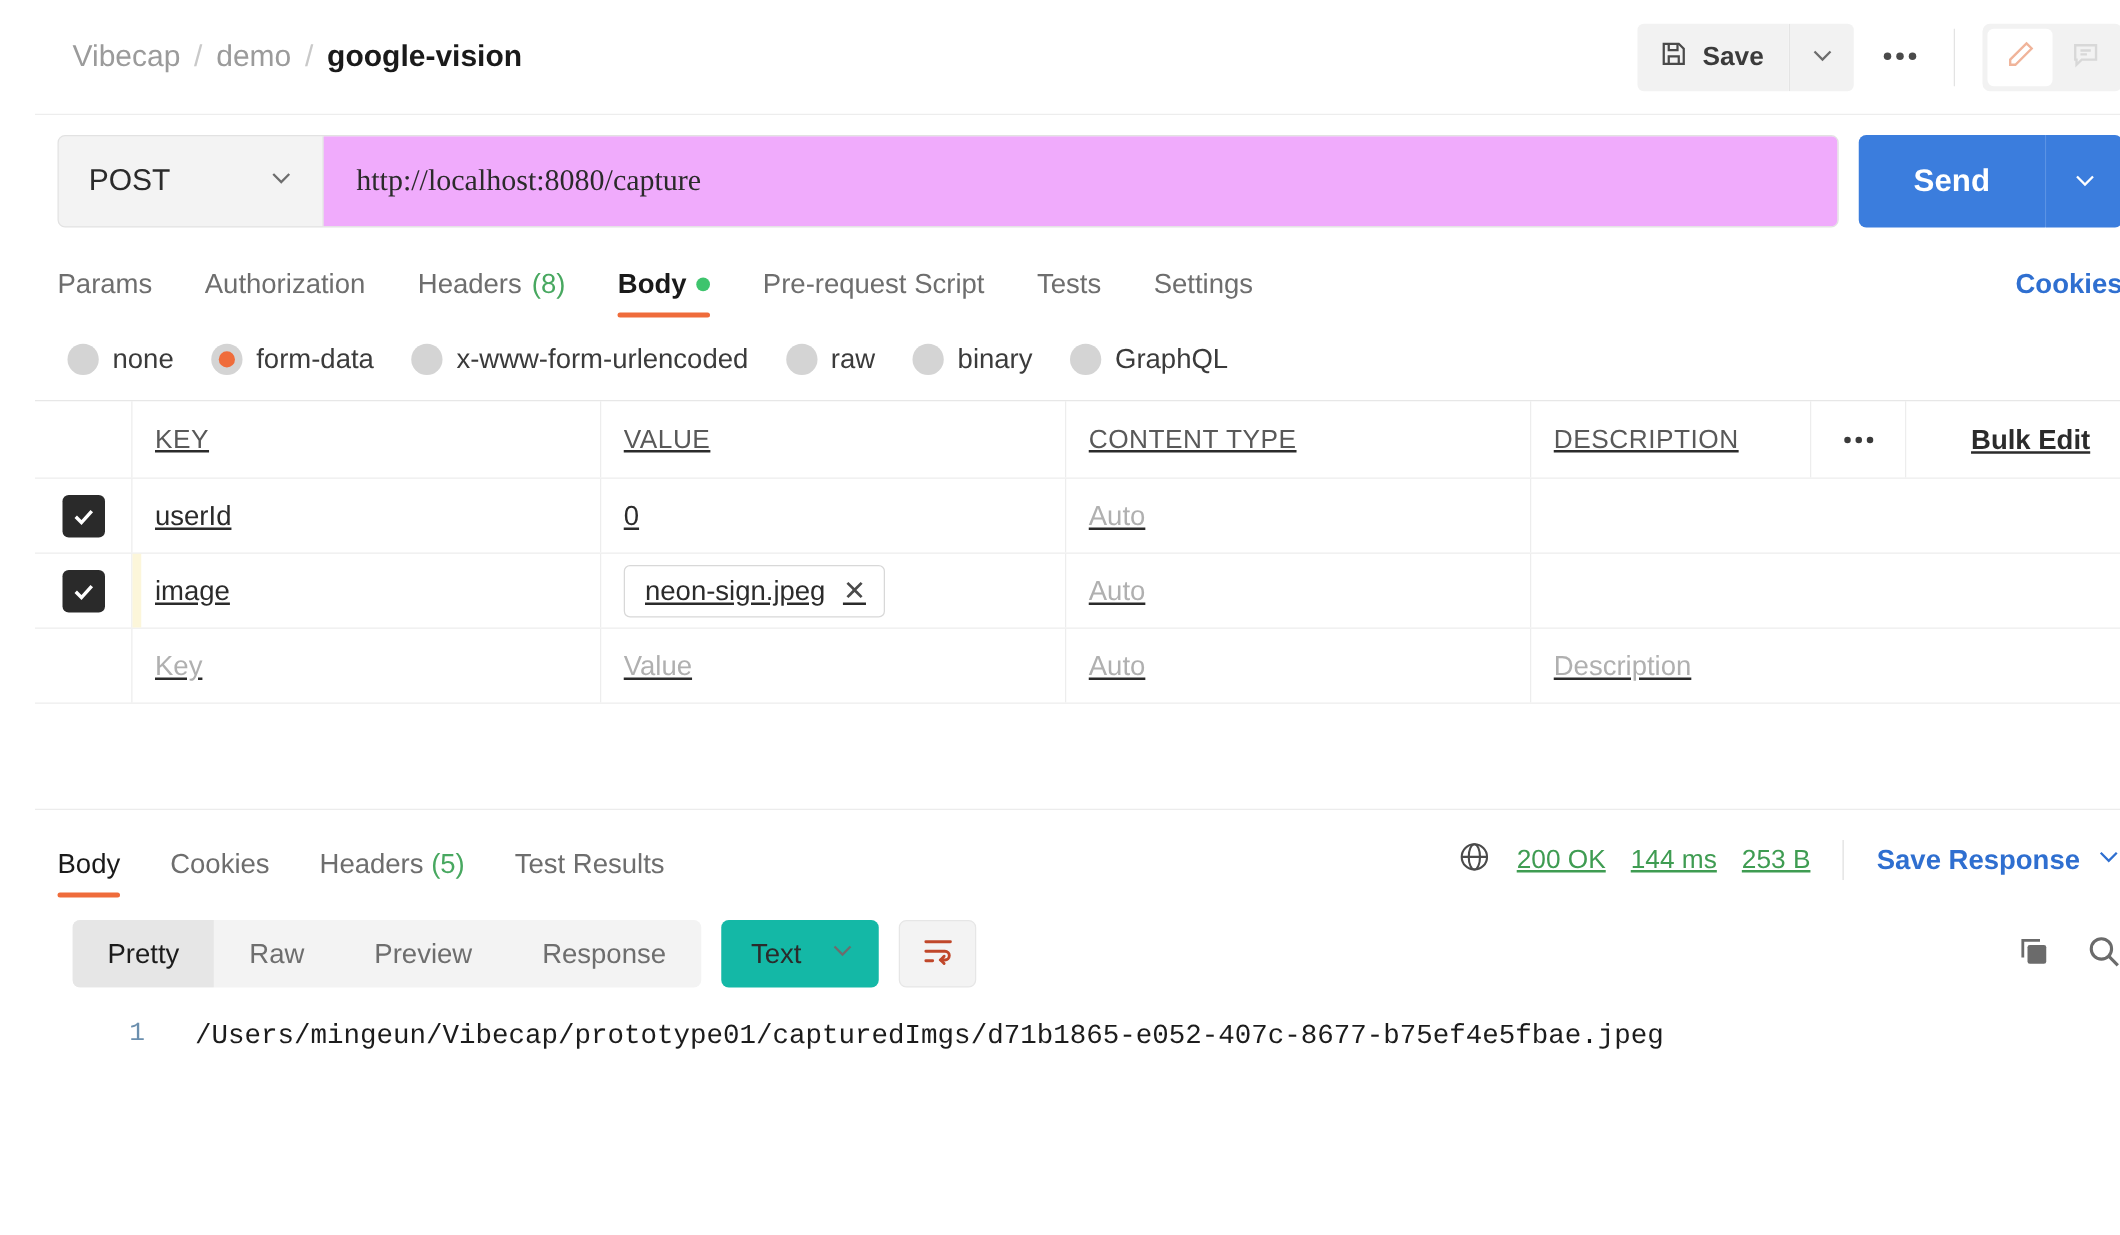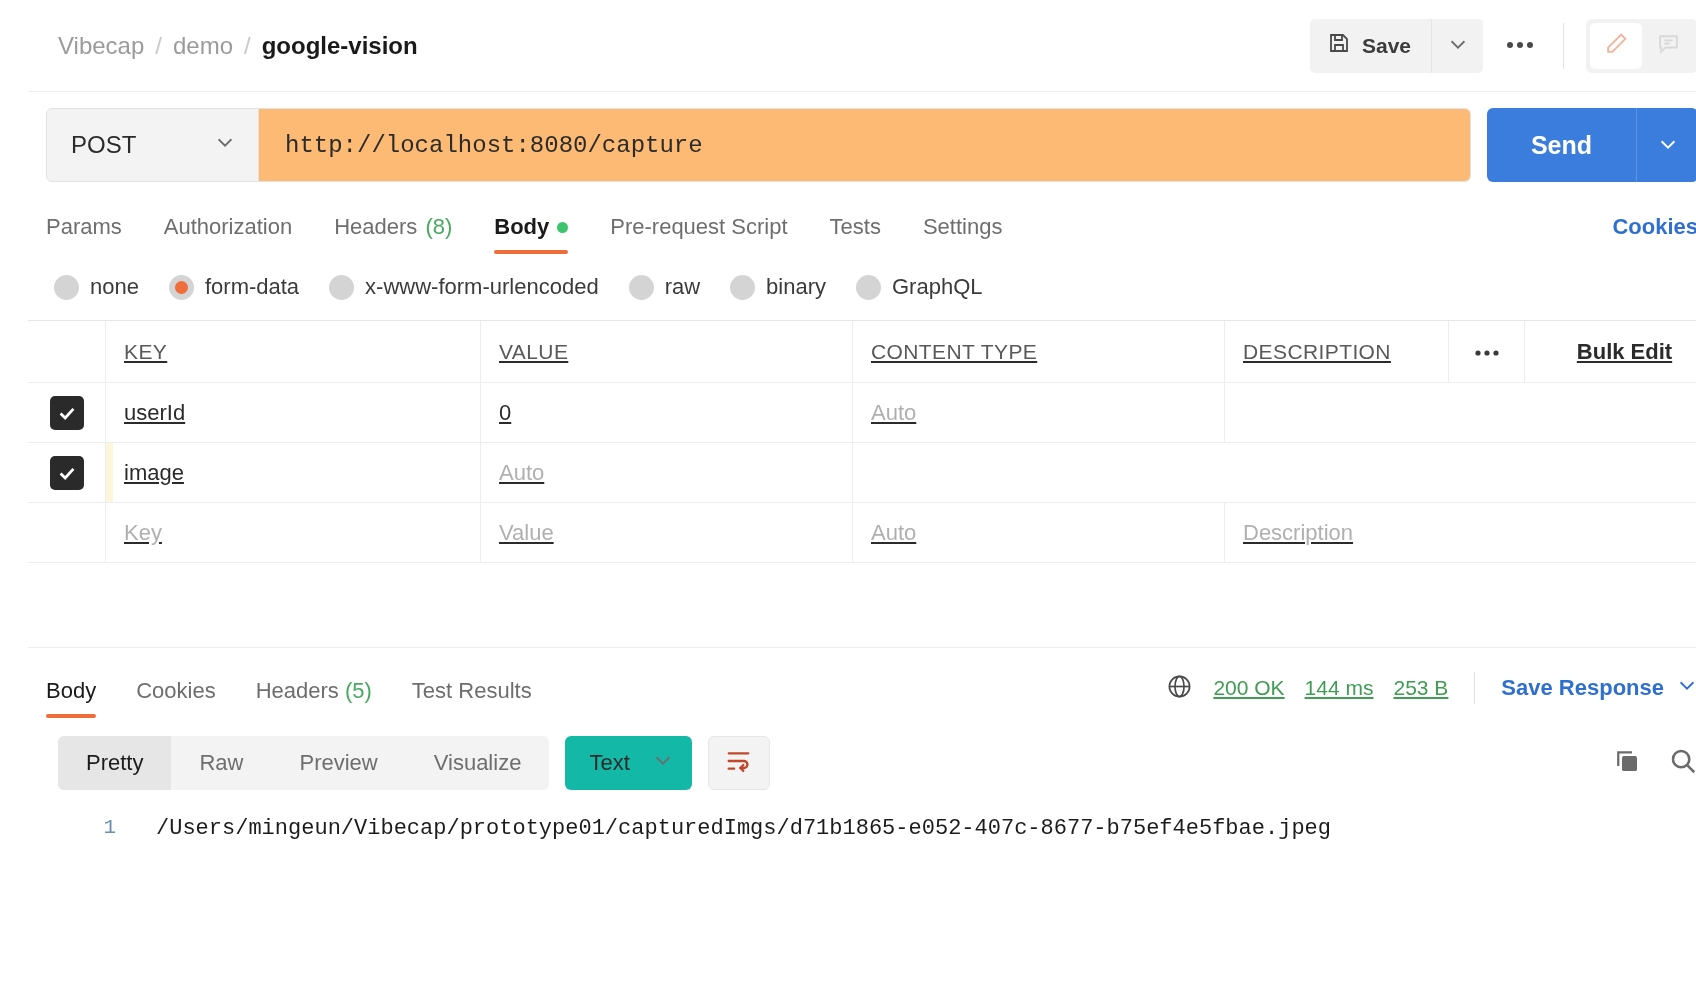--- a/index.html
+++ b/index.html
@@ -59,23 +59,23 @@
     flex: 1; display: flex; align-items: stretch;
     border: 1px solid #e2e2e2; border-radius: 6px; background: #f3f3f3;
     height: 74px; overflow: hidden;
   }
   .method {
     width: 212px; display: flex; align-items: center; justify-content: space-between;
     padding: 0 22px 0 24px; font-size: 24px; color: #2b2b2b;
     border-right: 1px solid #e2e2e2; cursor: pointer;
   }
   .url-input {
-    flex: 1; background: #fdba74; border: none; outline: none;
+    flex: 1; background: #f0abfc; border: none; outline: none;
     padding: 0 26px; font-size: 24px; color: #2b2b2b;
-    font-family: Liberation Mono, monospace;
+    font-family: Liberation Serif, serif;
   }
   .send-group { display: flex; align-items: stretch; }
   .send-btn {
     background: #3b7ddd; color: #fff; border: none;
     border-radius: 6px 0 0 6px; height: 74px; padding: 0 44px;
     font-size: 25px; font-weight: bold; cursor: pointer;
     font-family: "Liberation Sans", sans-serif;
   }
   .send-caret {
     background: #3b7ddd; border: none; border-left: 1px solid #5b93e4;
@@ -390,20 +390,26 @@
       <div class="c-check">
         <span class="cbx">
           <svg width="22" height="22" viewBox="0 0 24 24" fill="none" stroke="#ffffff" stroke-width="3">
               <path d="M5 12.5l5 5 9-10"></path>
             </svg>
         </span>
       </div>
       <div class="c-key">
           <span class="cell-text">image</span>
         </div>
+      <div class="c-val">
+        <span class="filechip">
+          <span>neon-sign.jpeg</span>
+          <span class="chip-x">✕</span>
+        </span>
+      </div>
       <div class="c-ct">
           <span class="ph">Auto</span>
         </div>
       <div class="c-desc">
           <span class="cell-text"></span>
         </div>
     </div>
 
     <div class="trow">
       <div class="c-check"></div>
@@ -454,21 +460,21 @@
         </span>
       </span>
     </div>
   </div>
 
   <div class="resp-toolbar">
     <div class="seg">
       <div class="seg-item active">Pretty</div>
       <div class="seg-item">Raw</div>
       <div class="seg-item">Preview</div>
-      <div class="seg-item">Visualize</div>
+      <div class="seg-item">Response</div>
     </div>
     <div class="fmt">
       <span>Text</span>
       <span>
         <svg width="22" height="22" viewBox="0 0 24 24" fill="none" stroke="#6d6d6d" stroke-width="2">
             <path d="M5 9l7 7 7-7"></path>
           </svg>
       </span>
     </div>
     <div class="wrapbtn">

